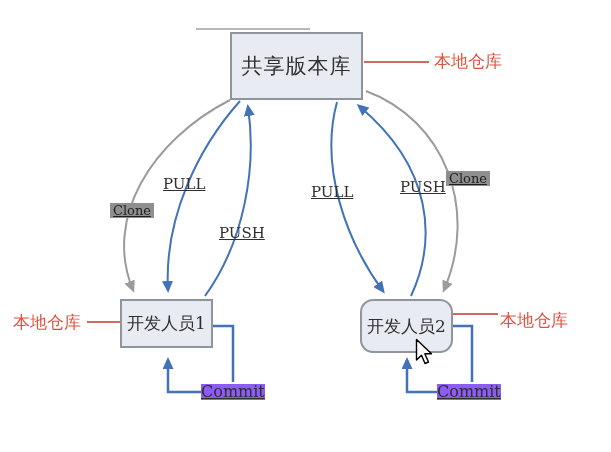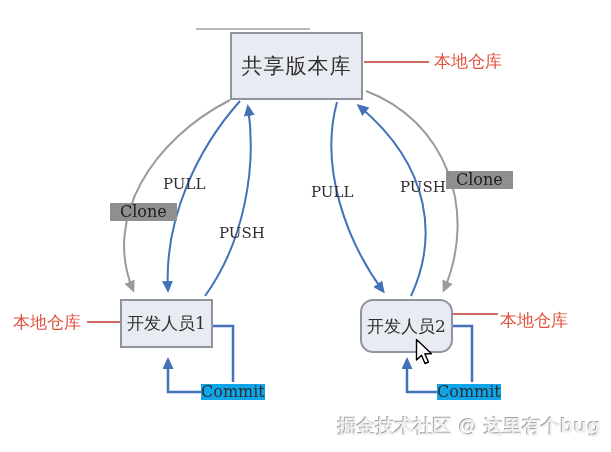--- a/index.html
+++ b/index.html
@@ -20,23 +20,23 @@
   .stage svg.wires{position:absolute;left:0;top:0;}
   .topline{position:absolute;left:196px;top:28px;width:114px;height:2px;background:#b8b8b8;}
   .box{
     position:absolute;display:flex;align-items:center;justify-content:center;
     background:var(--box-fill);border:2px solid var(--box-border);
     color:var(--text-dark);box-sizing:border-box;white-space:nowrap;
   }
   .box.shared{left:230px;top:32px;width:133px;height:68px;font-size:21px;letter-spacing:1px;}
   .box.dev1{left:120px;top:299px;width:93px;height:49px;font-size:17px;}
   .box.dev2{left:360px;top:299px;width:93px;height:54px;font-size:17px;border-radius:13px;}
-  .lbl{position:absolute;color:var(--text-dark);font-size:15px;white-space:nowrap;line-height:1;}
-  .lbl.clone{background:var(--label-bg);color:#1e1e1e;font-size:16px;padding:1px 10px;}
-  .lbl.commit{font-size:16px;background:#0ea5e9;}
+  .lbl{position:absolute;color:var(--text-dark);font-size:15px;white-space:nowrap;line-height:1;text-decoration:underline;}
+  .lbl.clone{background:var(--label-bg);color:#1e1e1e;font-size:13px;padding:1px 3px;}
+  .lbl.commit{font-size:16px;background:#8b5cf6;}
   .redlbl{position:absolute;color:var(--red-text);font-size:17px;white-space:nowrap;line-height:1;}
   .watermark{
     position:absolute;right:10px;top:414px;font-size:19px;font-weight:bold;
     font-family:"DejaVu Sans","Liberation Sans",sans-serif;
     color:#f0f0f0;text-shadow:-1px -1px 0 #a3a3a3,1px 1px 0 #ffffff;
     white-space:nowrap;
   }
   .cursor{position:absolute;left:415px;top:338px;}
 </style>
 </head>
@@ -90,19 +90,18 @@
   <span class="lbl" style="left:400px;top:180px;">PUSH</span>
   <span class="lbl clone" style="left:110px;top:203px;">Clone</span>
   <span class="lbl clone" style="left:446px;top:171px;">Clone</span>
   <span class="lbl commit" style="left:201px;top:384px;">Commit</span>
   <span class="lbl commit" style="left:437px;top:384px;">Commit</span>
 
   <span class="redlbl" style="left:434px;top:53px;">本地仓库</span>
   <span class="redlbl" style="left:13px;top:314px;">本地仓库</span>
   <span class="redlbl" style="left:500px;top:312px;">本地仓库</span>
 
-  <div class="watermark">掘金技术社区 @ 这里有个bug</div>
 
   <svg class="cursor" width="20" height="28" viewBox="0 0 20 28">
     <polygon points="1.5,1.5 1.5,22 6.5,17.2 10,25.5 13.5,24 9.8,15.8 16.5,15.8" fill="#ffffff" stroke="#000000" stroke-width="1.4" stroke-linejoin="round"></polygon>
   </svg>
 
 </div>
 
 </body></html>

